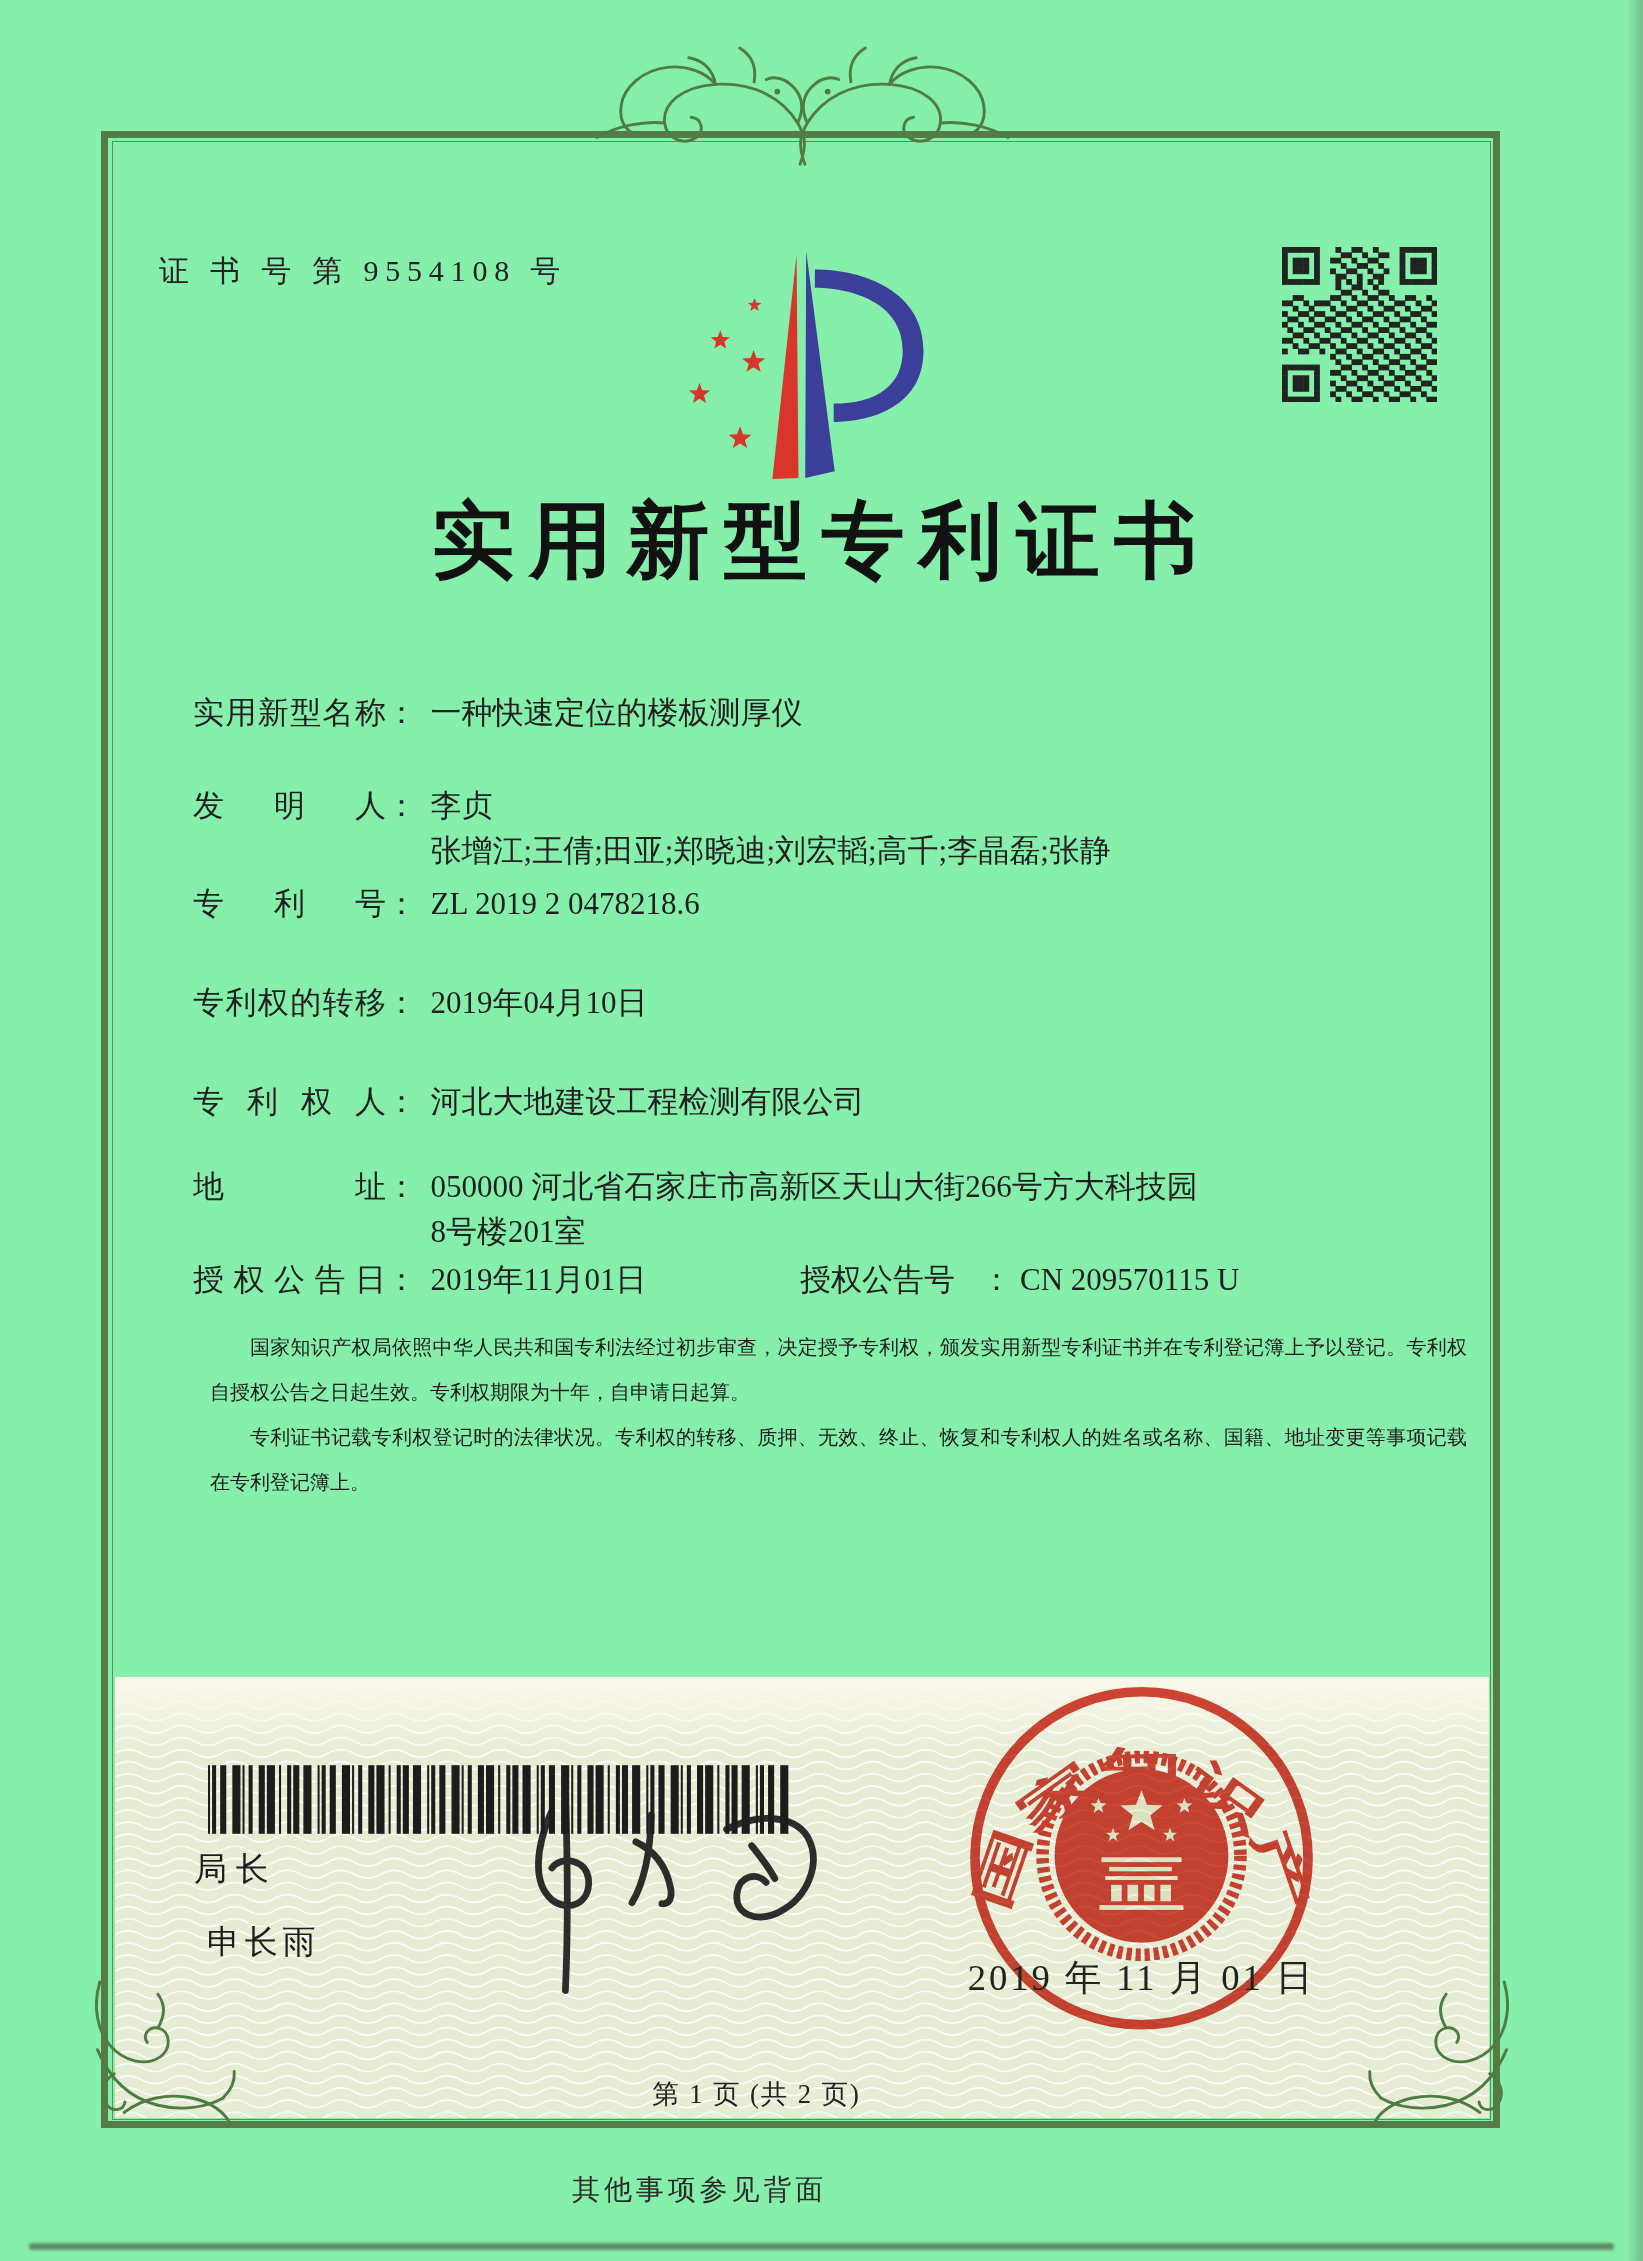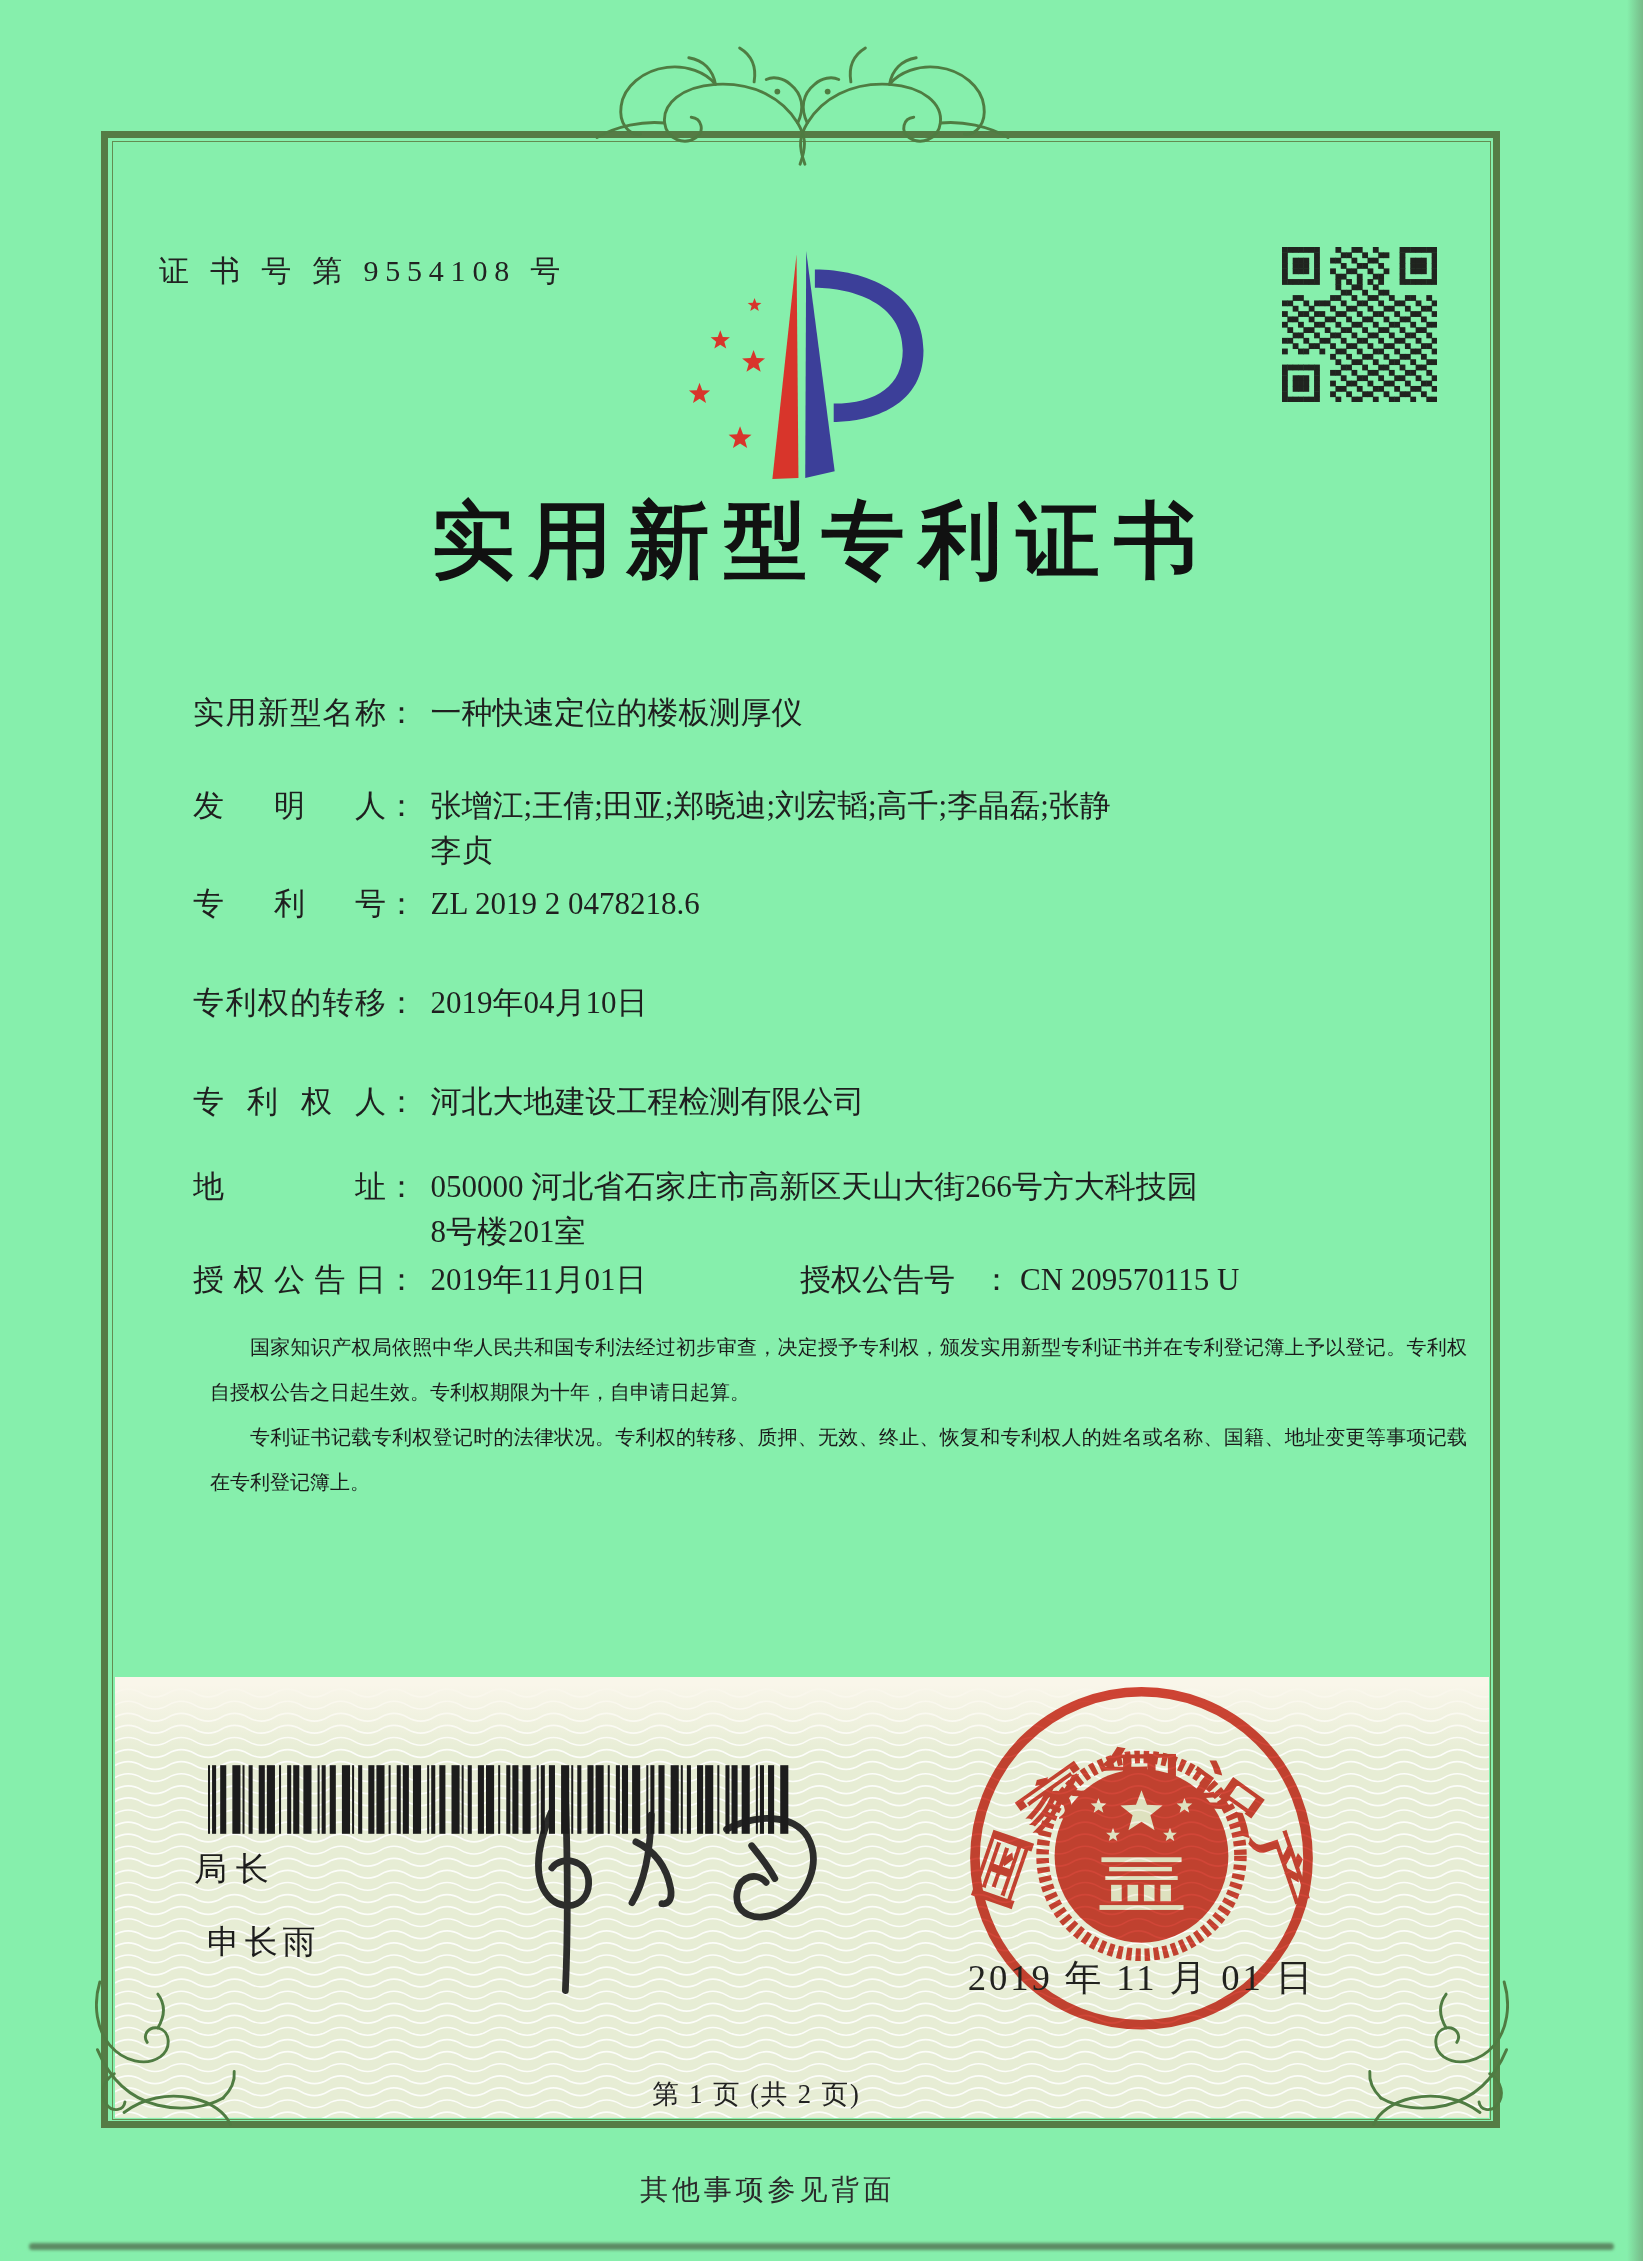--- a/index.html
+++ b/index.html
@@ -63,21 +63,21 @@
   .barcode{position:absolute; left:208px; top:1765px; z-index:4;}
   
   .sig-role{position:absolute; left:194px; top:1847px; font-size:33px; letter-spacing:8.7px; z-index:4;}
   .sig-name{position:absolute; left:207px; top:1920px; font-size:33px; letter-spacing:4.8px; z-index:4;}
   .autograph{position:absolute; left:462px; top:1783px; z-index:4;}
   
   .seal{position:absolute; left:946px; top:1665px; z-index:5; mix-blend-mode:multiply; opacity:.94;}
   
   .pageinfo{position:absolute; left:515px; top:2076px; width:483px; text-align:center;
     font-size:26.6px; letter-spacing:1.9px; z-index:4; color:#222;}
-  .backnote{position:absolute; left:572px; top:2171px; width:391px; text-align:center;
+  .backnote{position:absolute; left:572px; top:2171px; width:391px; 
     font-size:28px; letter-spacing:3.9px; z-index:4; color:#2a2a2a;}
   
   .dragons{position:absolute; left:580px; top:19.3px; z-index:3;}
   .corner-right{position:absolute; left:1335px; top:1953px; z-index:3;}
   .corner-left{position:absolute; left:95px; top:1953px; z-index:3; transform:scaleX(-1);}
   .orn path{stroke:#4f7c42; stroke-width:6; fill:none; stroke-linecap:round;}
 </style>
 </head>
 <body>
 
@@ -536,22 +536,22 @@
   <div class="row" style="top:690px">
     <span class="lbl">实用新型名称</span><span class="colon">：</span>
     <span class="vals">
         <span>一种快速定位的楼板测厚仪</span>
       </span>
   </div>
 
   <div class="row" style="top:783px">
     <span class="lbl">发明人</span><span class="colon">：</span>
     <span class="vals">
+      <span>李贞</span>
       <span>张增江;王倩;田亚;郑晓迪;刘宏韬;高千;李晶磊;张静</span>
-      <span>李贞</span>
     </span>
   </div>
 
   <div class="row" style="top:881px">
     <span class="lbl">专利号</span><span class="colon">：</span>
     <span class="vals">
         <span>ZL 2019 2 0478218.6</span>
       </span>
   </div>
 

